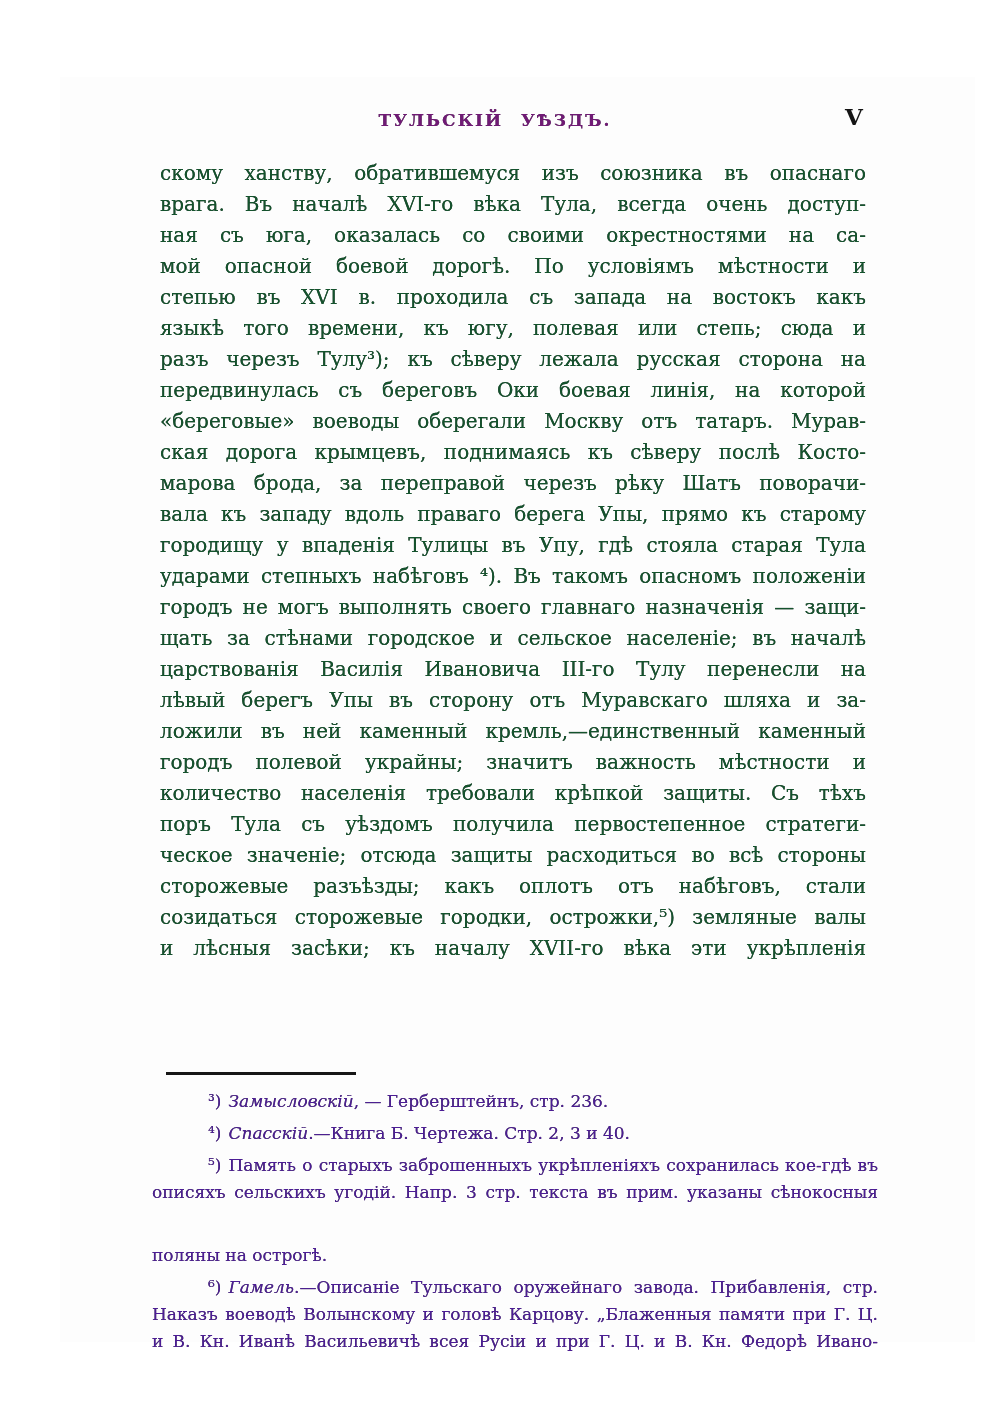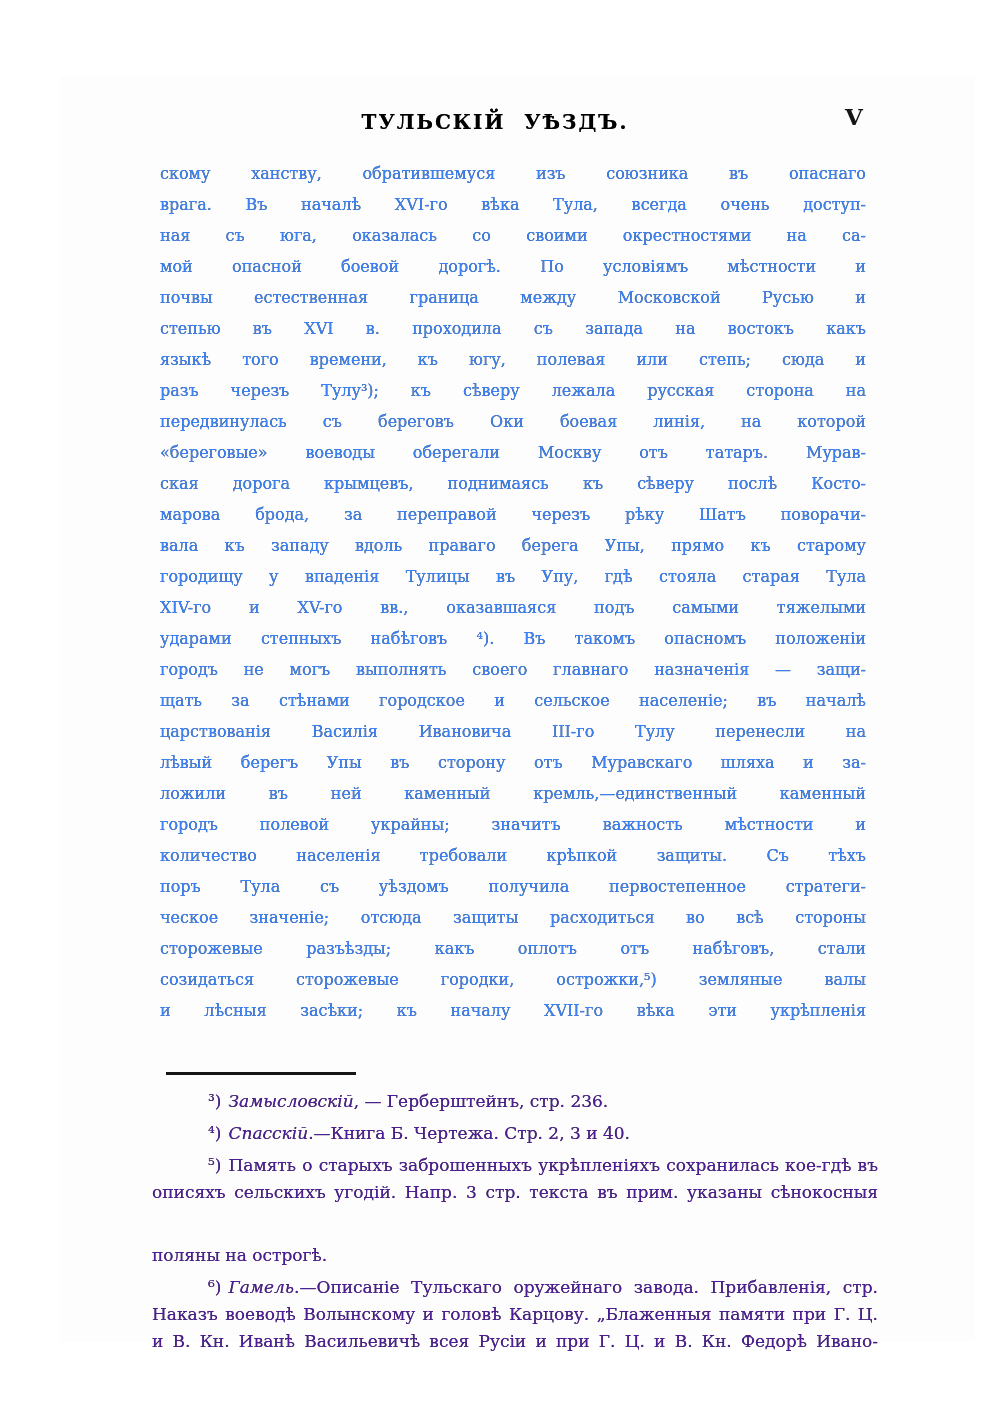--- a/index.html
+++ b/index.html
@@ -12,34 +12,34 @@
     overflow:hidden;
   }
   .page-sheet {
     position:absolute; left:60px; top:77px;
     width:915px; height:1265px;
     background:#fdfdfd;
   }
   .running-title {
     position:absolute; left:150px; top:110px; width:690px;
     text-align:center;
-    font-size:20px; font-weight:bold;
+    font-size:17px; font-weight:bold;
     letter-spacing:2px; word-spacing:10px;
-    color:#000000;
+    color:#701a75;
     text-shadow:0 0 0.5px rgba(0,0,0,0.65);
   }
   .page-number {
     position:absolute; left:845px; top:103px;
     font-size:23px; font-weight:bold;
     color:#141414;
   }
   .body-text {
     position:absolute; left:160px; top:158px; width:706px;
-    font-size:16px; line-height:31px;
-    color:#3b82f6;
+    font-size:20px; line-height:31px;
+    color:#14532d;
     text-shadow:0 0 0.6px rgba(0,0,0,0.75);
   }
   .line {
     height:31px; overflow:hidden;
     text-align:justify;
     text-align-last:justify;
     -moz-text-align-last:justify;
   }
   .line--open {
     text-align-last:left;
@@ -88,31 +88,29 @@
 <div class="page-sheet"></div>
 
 <div class="running-title">ТУЛЬСКІЙ УѢЗДЪ.</div>
 <div class="page-number">V</div>
 
 <div class="body-text">
   <div class="line">скому ханству, обратившемуся изъ союзника въ опаснаго</div>
   <div class="line">врага. Въ началѣ XVI-го вѣка Тула, всегда очень доступ-</div>
   <div class="line">ная съ юга, оказалась со своими окрестностями на са-</div>
   <div class="line">мой опасной боевой дорогѣ. По условіямъ мѣстности и</div>
-  <div class="line">почвы естественная граница между Московской Русью и</div>
   <div class="line">степью въ XVI в. проходила съ запада на востокъ какъ</div>
   <div class="line">языкѣ того времени, къ югу, полевая или степь; сюда и</div>
   <div class="line">разъ черезъ Тулу³); къ сѣверу лежала русская сторона на</div>
   <div class="line">передвинулась съ береговъ Оки боевая линія, на которой</div>
   <div class="line">«береговые» воеводы оберегали Москву отъ татаръ. Мурав-</div>
   <div class="line">ская дорога крымцевъ, поднимаясь къ сѣверу послѣ Косто-</div>
   <div class="line">марова брода, за переправой черезъ рѣку Шатъ поворачи-</div>
   <div class="line">вала къ западу вдоль праваго берега Упы, прямо къ старому</div>
   <div class="line">городищу у впаденія Тулицы въ Упу, гдѣ стояла старая Тула</div>
-  <div class="line">XIV-го и XV-го вв., оказавшаяся подъ самыми тяжелыми</div>
   <div class="line">ударами степныхъ набѣговъ ⁴). Въ такомъ опасномъ положеніи</div>
   <div class="line">городъ не могъ выполнять своего главнаго назначенія — защи-</div>
   <div class="line">щать за стѣнами городское и сельское населеніе; въ началѣ</div>
   <div class="line">царствованія Василія Ивановича III-го Тулу перенесли на</div>
   <div class="line">лѣвый берегъ Упы въ сторону отъ Муравскаго шляха и за-</div>
   <div class="line">ложили въ ней каменный кремль,—единственный каменный</div>
   <div class="line">городъ полевой украйны; значитъ важность мѣстности и</div>
   <div class="line">количество населенія требовали крѣпкой защиты. Съ тѣхъ</div>
   <div class="line">поръ Тула съ уѣздомъ получила первостепенное стратеги-</div>
   <div class="line">ческое значеніе; отсюда защиты расходиться во всѣ стороны</div>

